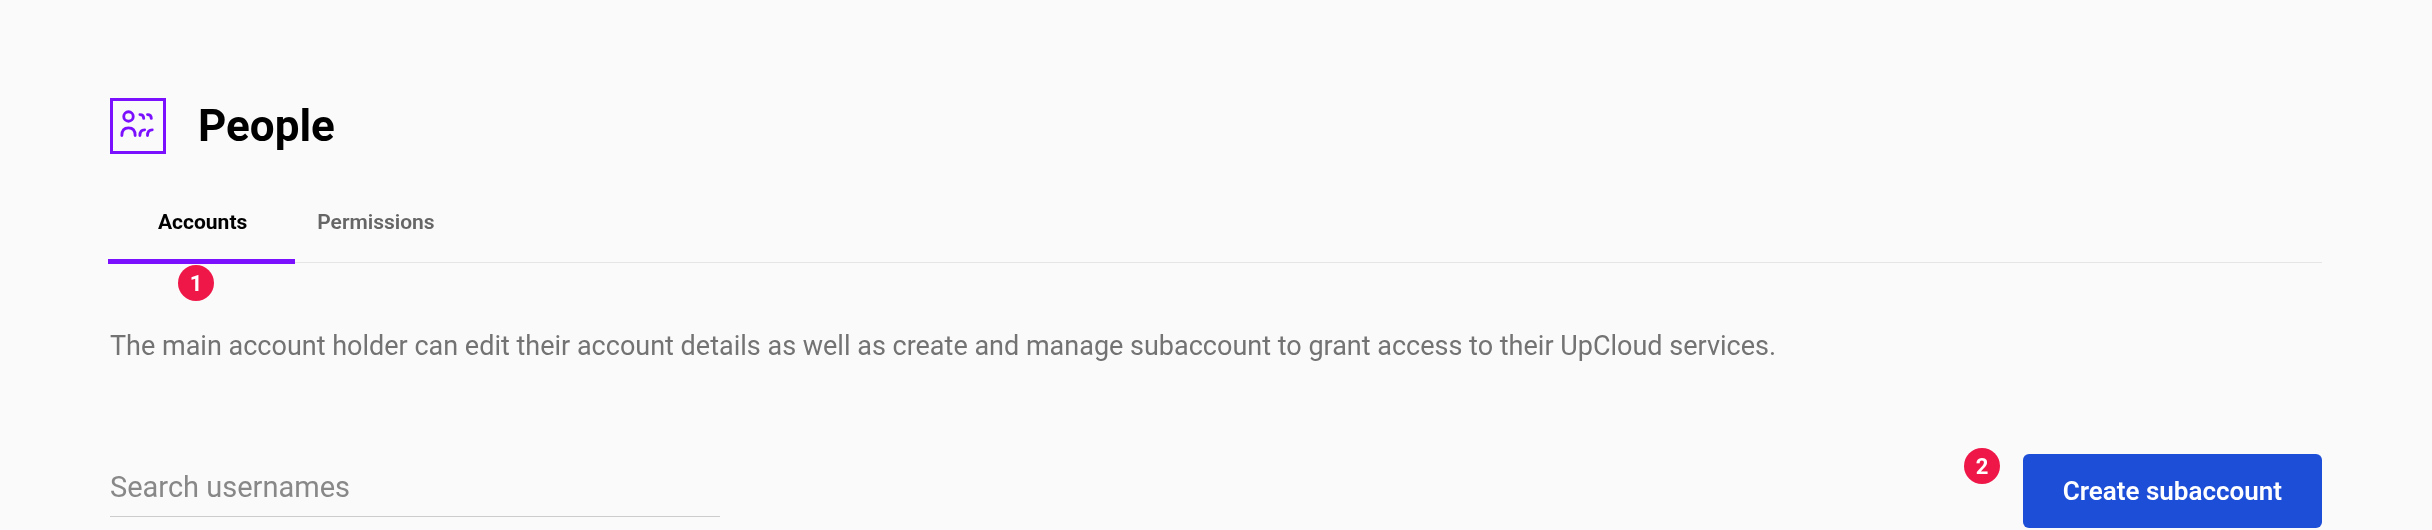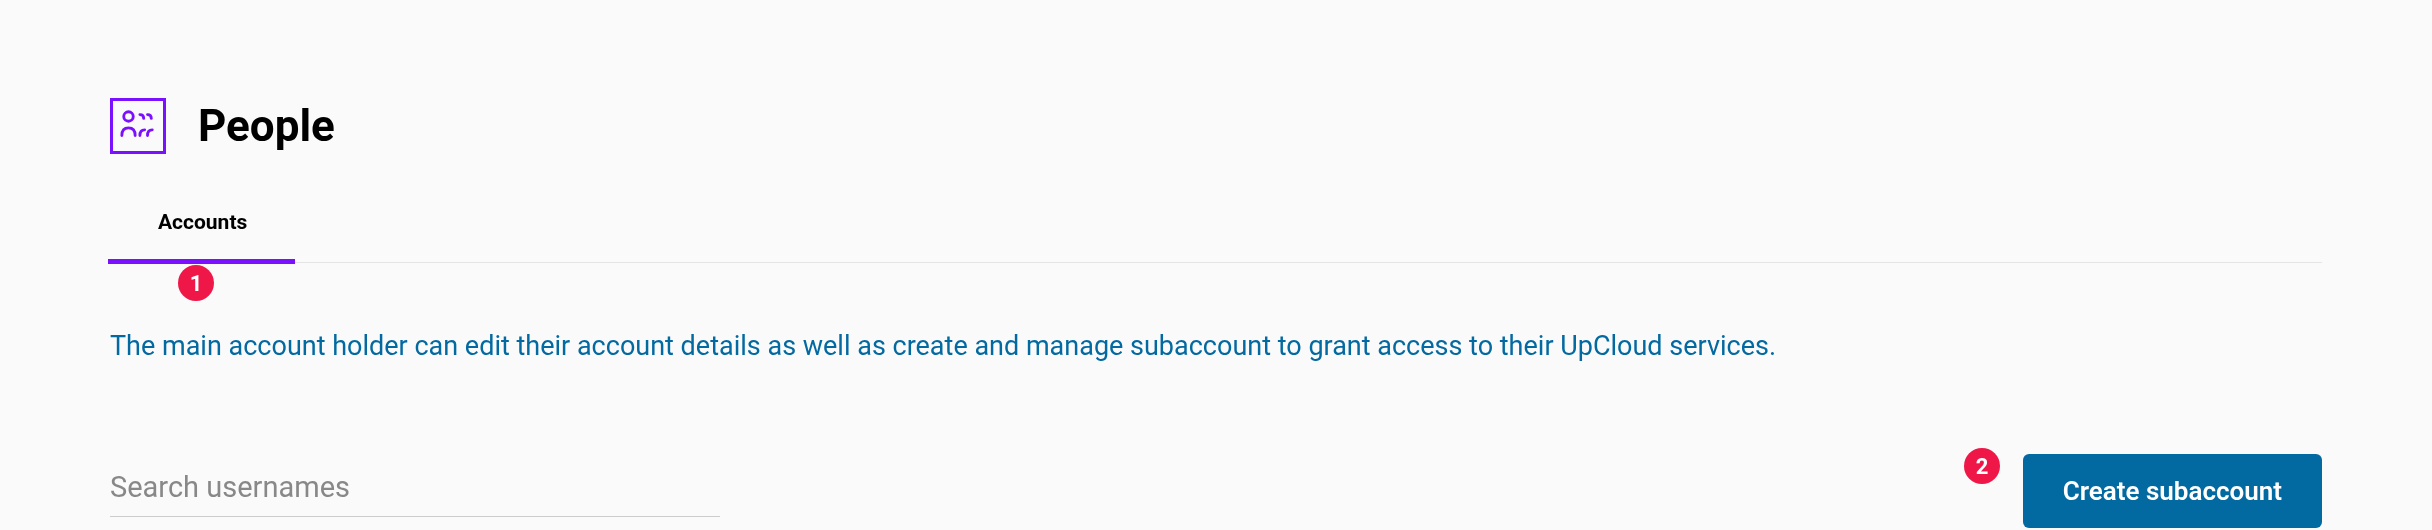--- a/index.html
+++ b/index.html
@@ -63,21 +63,21 @@
       content: "";
       position: absolute;
       left: -50px;
       right: -48px;
       bottom: -2px;
       height: 5px;
       background: #7b10ff;
     }
     .description {
       font-size: 27px;
-      color: #0369a1;
+      color: #737373;
       margin-top: 64px;
       line-height: 1.45;
     }
     .controls {
       display: flex;
       justify-content: space-between;
       align-items: center;
       margin-top: 88px;
     }
     .search-wrap {
@@ -92,21 +92,21 @@
       background: transparent;
       outline: none;
       padding: 4px 0 12px 0;
       width: 610px;
       font-family: inherit;
     }
     .search-input::placeholder {
       color: #888;
     }
     .create-button {
-      background: #0369a1;
+      background: #1d4ed8;
       color: #fff;
       font-size: 26px;
       font-weight: 600;
       border: none;
       padding: 22px 40px;
       border-radius: 6px;
       cursor: pointer;
       font-family: inherit;
     }
     .badge {
@@ -143,20 +143,21 @@
       <path d="M30 8 Q34 8 34 12"></path>
       <path d="M22 30 Q22 24 27 24"></path>
       <path d="M30 30 Q30 24 35 24"></path>
     </svg>
   </div>
   <h1 class="page-title">People</h1>
 </div>
 
 <div class="tabs">
   <div class="tab active">Accounts</div>
+  <div class="tab">Permissions</div>
 </div>
 
 <p class="description">The main account holder can edit their account details as well as create and manage subaccount to grant access to their UpCloud services.</p>
 
 <div class="controls">
   <div class="search-wrap">
     <input class="search-input" type="text" placeholder="Search usernames" style="">
   </div>
   <button class="create-button">Create subaccount</button>
 </div>

